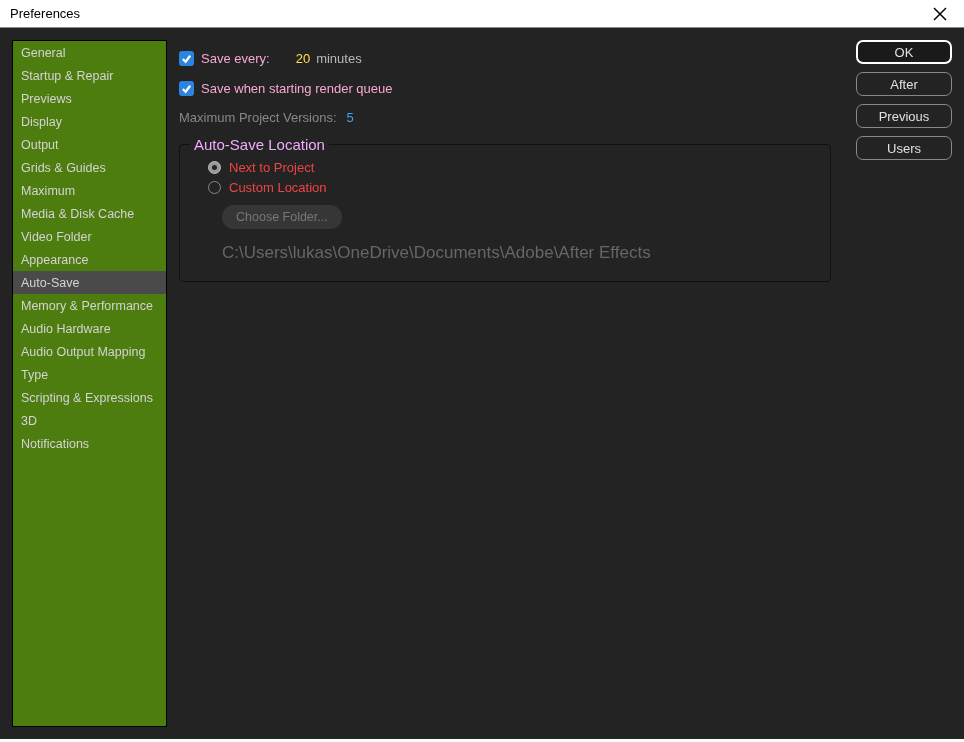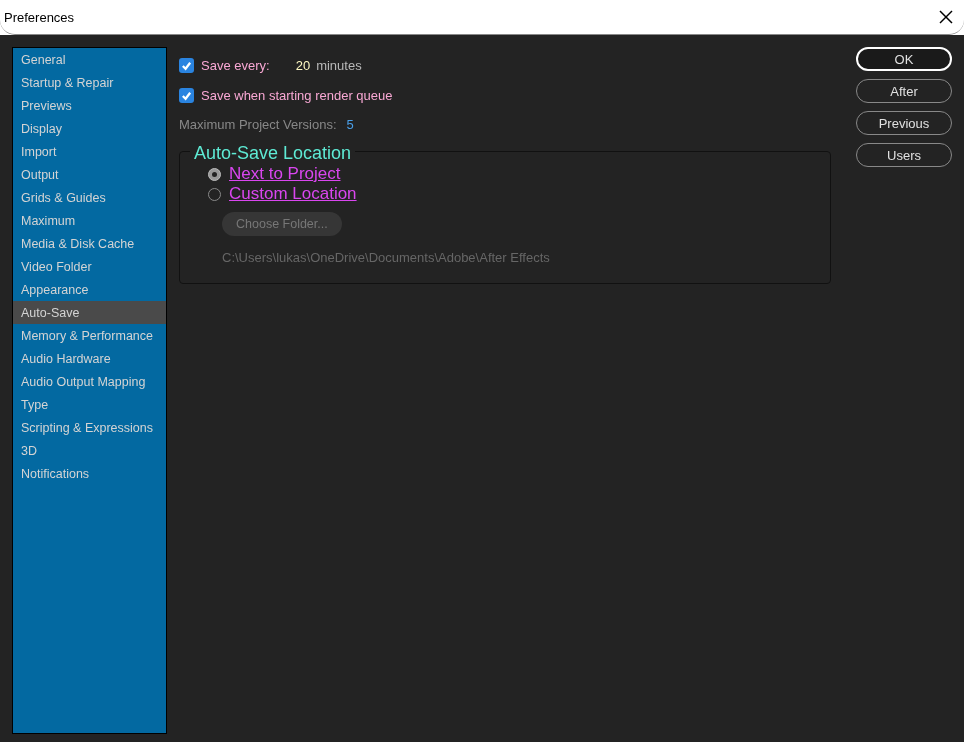--- a/index.html
+++ b/index.html
@@ -1,55 +1,55 @@
 <!DOCTYPE html>
 <html><head>
 <meta charset="utf-8">
 <style>
 * { margin:0; padding:0; box-sizing:border-box; font-family:"Segoe UI",Arial,sans-serif; }
 body { width:964px; height:742px; background:#fff; overflow:hidden; }
 
-.titlebar { height:35px; background:#fff; display:flex; align-items:center; padding:0 4px; border-bottom:1px solid #888;border-radius:15px; }
+.titlebar { height:28px; background:#fff; display:flex; align-items:center; padding:0 10px; border-bottom:1px solid #888; }
 .titlebar .title { font-size:13px; color:#000; }
 .titlebar .close { margin-left:auto; width:28px; height:28px; display:flex; align-items:center; justify-content:center; cursor:pointer; }
 .titlebar .close svg { stroke:#000; stroke-width:1.5; }
 
 .body { background:#232323; height:711px; display:flex; padding:12px; gap:12px; }
 
-.sidebar { width:155px; background:#0369a1; border:1px solid #000; overflow-y:auto; }
+.sidebar { width:155px; background:#4d7c0f; border:1px solid #000; overflow-y:auto; }
 .sidebar .item { font-size:12.5px; color:#d4d4d4; padding:4.5px 8px; cursor:pointer; white-space:nowrap; }
 .sidebar .item.selected { background:#4a4a4a; }
 
 .main { flex:1; padding:4px 10px 0 0; color:#b8b8b8; font-size:13px; }
 
 .row { display:flex; align-items:center; height:28px; margin-bottom:2px; }
 .row .cb { width:15px; height:15px; border-radius:3px; background:#2a84e0; display:flex; align-items:center; justify-content:center; margin-right:7px; cursor:pointer; }
 .row .cb svg { stroke:#fff; stroke-width:2.5; }
 .row .lbl { color:#f9a8d4; }
-.row .val { color:#fef9c3; margin-left:26px; margin-right:6px; }
+.row .val { color:#fde047; margin-left:26px; margin-right:6px; }
 .row .unit { color:#b8b8b8; }
 
 .row-plain { display:flex; align-items:center; height:26px; }
 .row-plain .lbl { color:#888; }
 .row-plain .val { color:#4a9fe8; margin-left:10px; }
 
 .groupbox { border:1px solid #111; border-radius:4px; margin-top:14px; padding:12px 14px 18px 14px; position:relative; width:652px; }
-.group-title { position:absolute; top:-9px; left:10px; background:#232323; padding:0 4px; font-size:18px; color:#5eead4; }
+.group-title { position:absolute; top:-9px; left:10px; background:#232323; padding:0 4px; font-size:15px; color:#f0abfc; }
 
 .radio-row { display:flex; align-items:center; height:20px; margin-left:14px; }
 .radio { width:13px; height:13px; border-radius:50%; border:1.5px solid #888; margin-right:8px; cursor:pointer; display:flex; align-items:center; justify-content:center; }
 .radio.selected { background:#999; border-color:#bbb; }
 .radio.selected::after { content:""; width:5px; height:5px; border-radius:50%; background:#232323; }
-.radio-lbl { color:#d946ef; font-size:17px;text-decoration:underline; }
+.radio-lbl { color:#ef4444; font-size:13px; }
 
 .choose-btn { margin:8px 0 0 28px; background:#363636; color:#777; border:none; border-radius:14px; padding:5px 14px; font-size:12.5px; cursor:default; }
-.path { margin:14px 0 0 28px; color:#666; font-size:13px; }
+.path { margin:14px 0 0 28px; color:#666; font-size:17px; }
 
 .button-col { width:96px; display:flex; flex-direction:column; gap:8px; }
-.dlg-btn { width:96px; height:24px; border-radius:12px; background:transparent; border:1px solid #888; color:#e0e0e0; font-size:13px; cursor:pointer; display:flex; align-items:center; justify-content:center; }
+.dlg-btn { width:96px; height:24px; border-radius:7px; background:transparent; border:1px solid #888; color:#e0e0e0; font-size:13px; cursor:pointer; display:flex; align-items:center; justify-content:center; }
 .dlg-btn.primary { border:2px solid #fff; background:#1a1a1a; font-weight:500; }
 </style>
 </head>
 <body>
 
 <div class="titlebar">
   <span class="title">Preferences</span>
   <div class="close">
     <svg width="14" height="14" viewBox="0 0 14 14">
         <line x1="1" y1="1" x2="13" y2="13"></line>
@@ -58,21 +58,20 @@
   </div>
 </div>
 
 <div class="body">
 
   <div class="sidebar" id="sidebar">
       <div class="item">General</div>
       <div class="item">Startup &amp; Repair</div>
       <div class="item">Previews</div>
       <div class="item">Display</div>
-      <div class="item">Import</div>
       <div class="item">Output</div>
       <div class="item">Grids &amp; Guides</div>
       <div class="item">Maximum</div>
       <div class="item">Media &amp; Disk Cache</div>
       <div class="item">Video Folder</div>
       <div class="item">Appearance</div>
       <div class="item selected">Auto-Save</div>
       <div class="item">Memory &amp; Performance</div>
       <div class="item">Audio Hardware</div>
       <div class="item">Audio Output Mapping</div>

